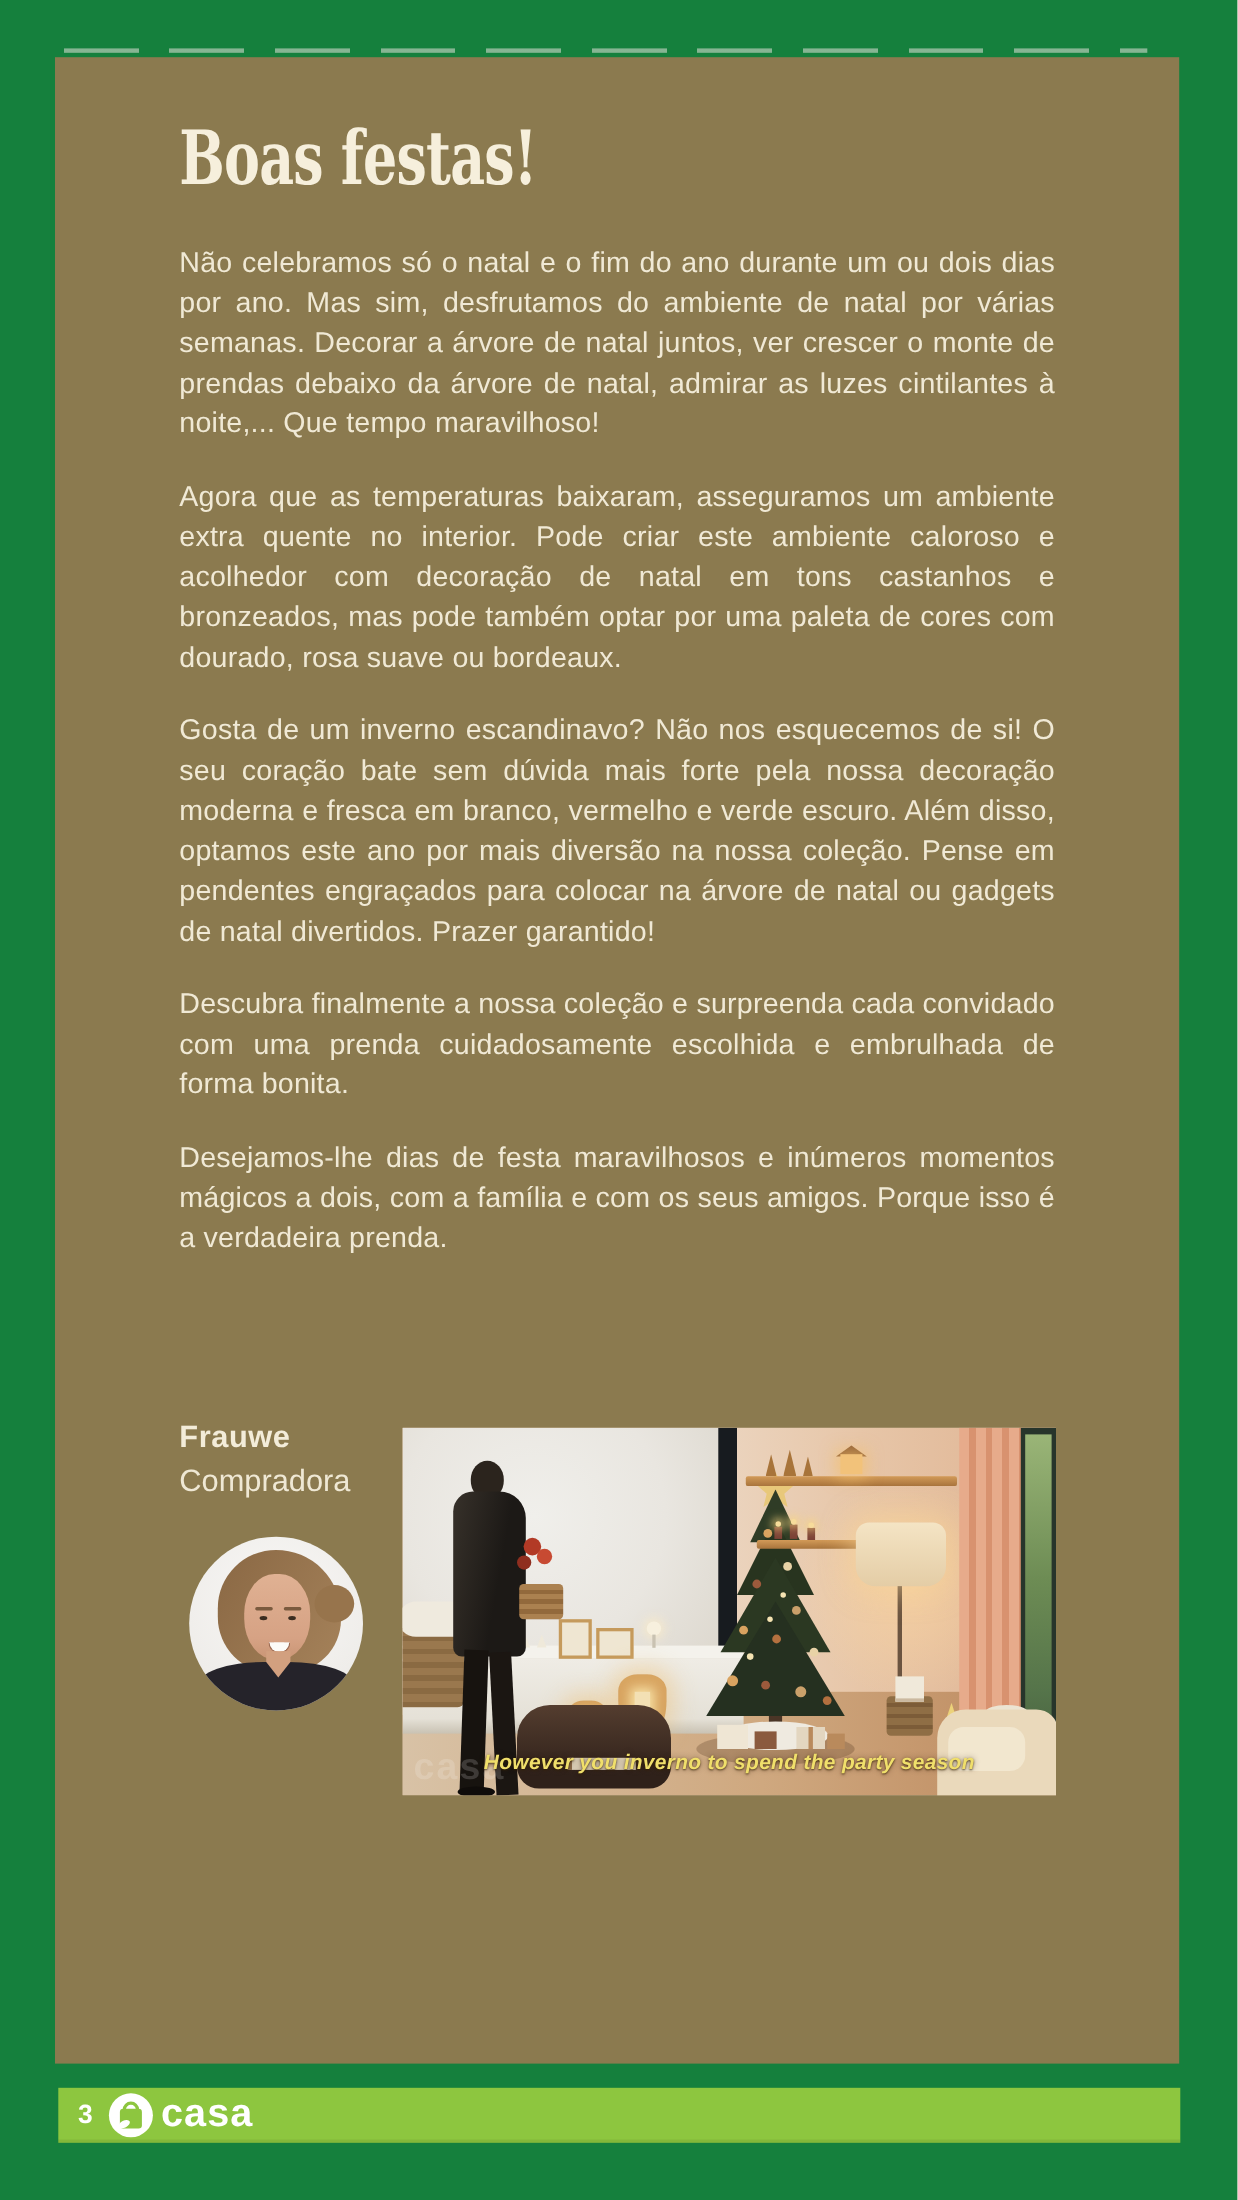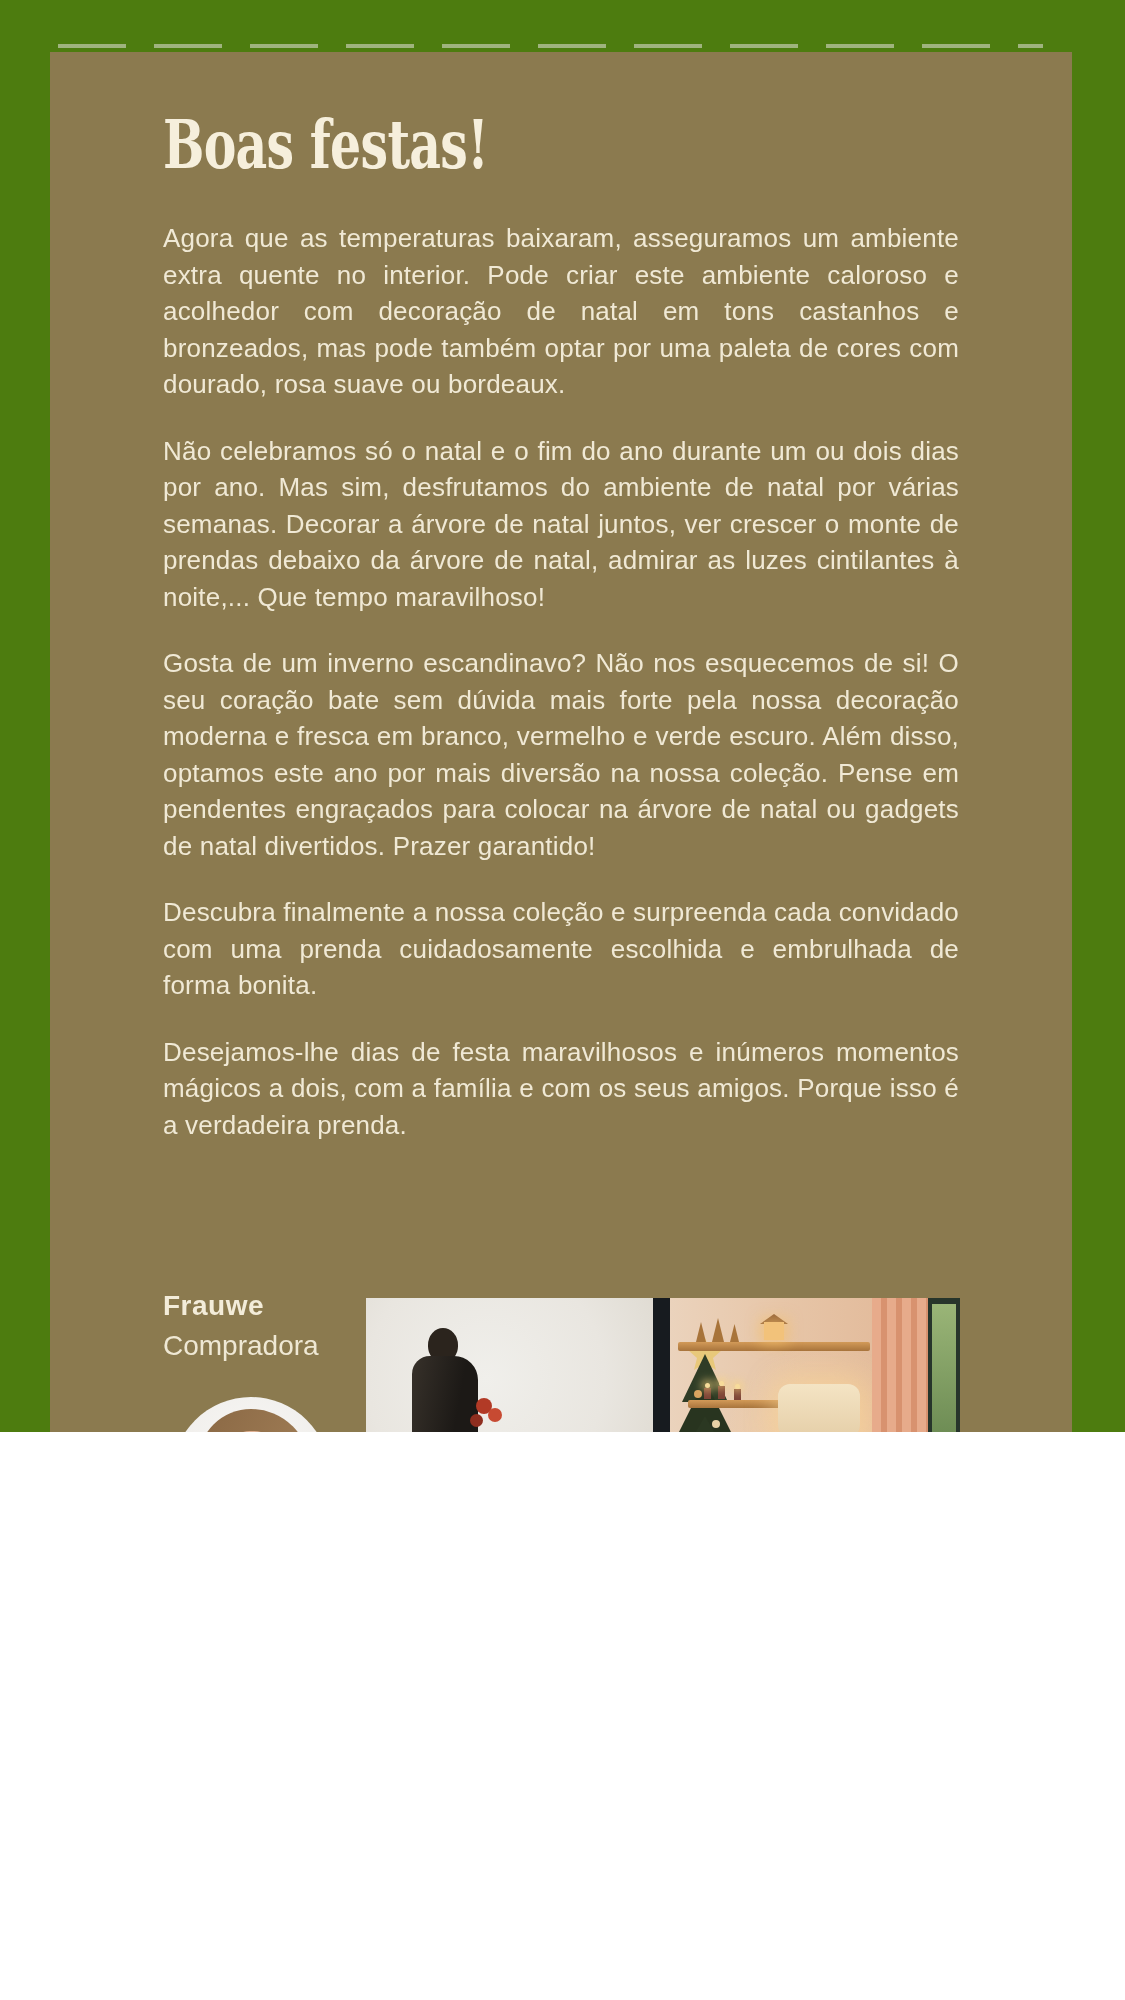--- a/index.html
+++ b/index.html
@@ -1,16 +1,16 @@
 <!DOCTYPE html>
 <html><head>
 <meta charset="utf-8">
 <style>
   html,body{margin:0;padding:0;background:#ffffff;}
-  .page{position:relative;width:1125px;height:1432px;background:#4d7c0f;overflow:hidden;
+  .page{position:relative;width:1125px;height:2000px;background:#15803d;overflow:hidden;
         font-family:"Liberation Sans",sans-serif;}
   
   .artifact{position:absolute;left:58px;top:44px;width:985px;height:4px;opacity:.55;
     background:repeating-linear-gradient(90deg,#e3e1da 0 68px,transparent 68px 96px);}
   
   .panel{position:absolute;left:50px;top:52px;width:1022px;height:1824px;background:#8b7a4f;}
   .title{position:absolute;left:113px;top:58px;margin:0;color:#f6efdc;
     font-family:"DejaVu Serif",serif;font-weight:bold;font-size:68px;line-height:1;
     letter-spacing:-1px;transform:scaleX(.72);transform-origin:left top;white-space:nowrap;}
   .bodytext{position:absolute;left:113px;top:168px;width:796px;color:#f0e9d5;
@@ -109,22 +109,22 @@
 </head>
 <body>
 
 <div class="page">
   <div class="artifact"></div>
 
   <div class="panel">
     <h1 class="title">Boas festas!</h1>
 
     <div class="bodytext">
+      <p>Não celebramos só o natal e o fim do ano durante um ou dois dias por ano. Mas sim, desfrutamos do ambiente de natal por várias semanas. Decorar a árvore de natal juntos, ver crescer o monte de prendas debaixo da árvore de natal, admirar as luzes cintilantes à noite,... Que tempo maravilhoso!</p>
       <p>Agora que as temperaturas baixaram, asseguramos um ambiente extra quente no interior. Pode criar este ambiente caloroso e acolhedor com decoração de natal em tons castanhos e bronzeados, mas pode também optar por uma paleta de cores com dourado, rosa suave ou bordeaux.</p>
-      <p>Não celebramos só o natal e o fim do ano durante um ou dois dias por ano. Mas sim, desfrutamos do ambiente de natal por várias semanas. Decorar a árvore de natal juntos, ver crescer o monte de prendas debaixo da árvore de natal, admirar as luzes cintilantes à noite,... Que tempo maravilhoso!</p>
       <p>Gosta de um inverno escandinavo? Não nos esquecemos de si! O seu coração bate sem dúvida mais forte pela nossa decoração moderna e fresca em branco, vermelho e verde escuro. Além disso, optamos este ano por mais diversão na nossa coleção. Pense em pendentes engraçados para colocar na árvore de natal ou gadgets de natal divertidos. Prazer garantido!</p>
       <p>Descubra finalmente a nossa coleção e surpreenda cada convidado com uma prenda cuidadosamente escolhida e embrulhada de forma bonita.</p>
       <p>Desejamos-lhe dias de festa maravilhosos e inúmeros momentos mágicos a dois, com a família e com os seus amigos. Porque isso é a verdadeira prenda.</p>
     </div>
 
     <div class="signame">Frauwe</div>
     <div class="sigrole">Compradora</div>
 
     <div class="portrait">
       <div class="po-hair"></div>

